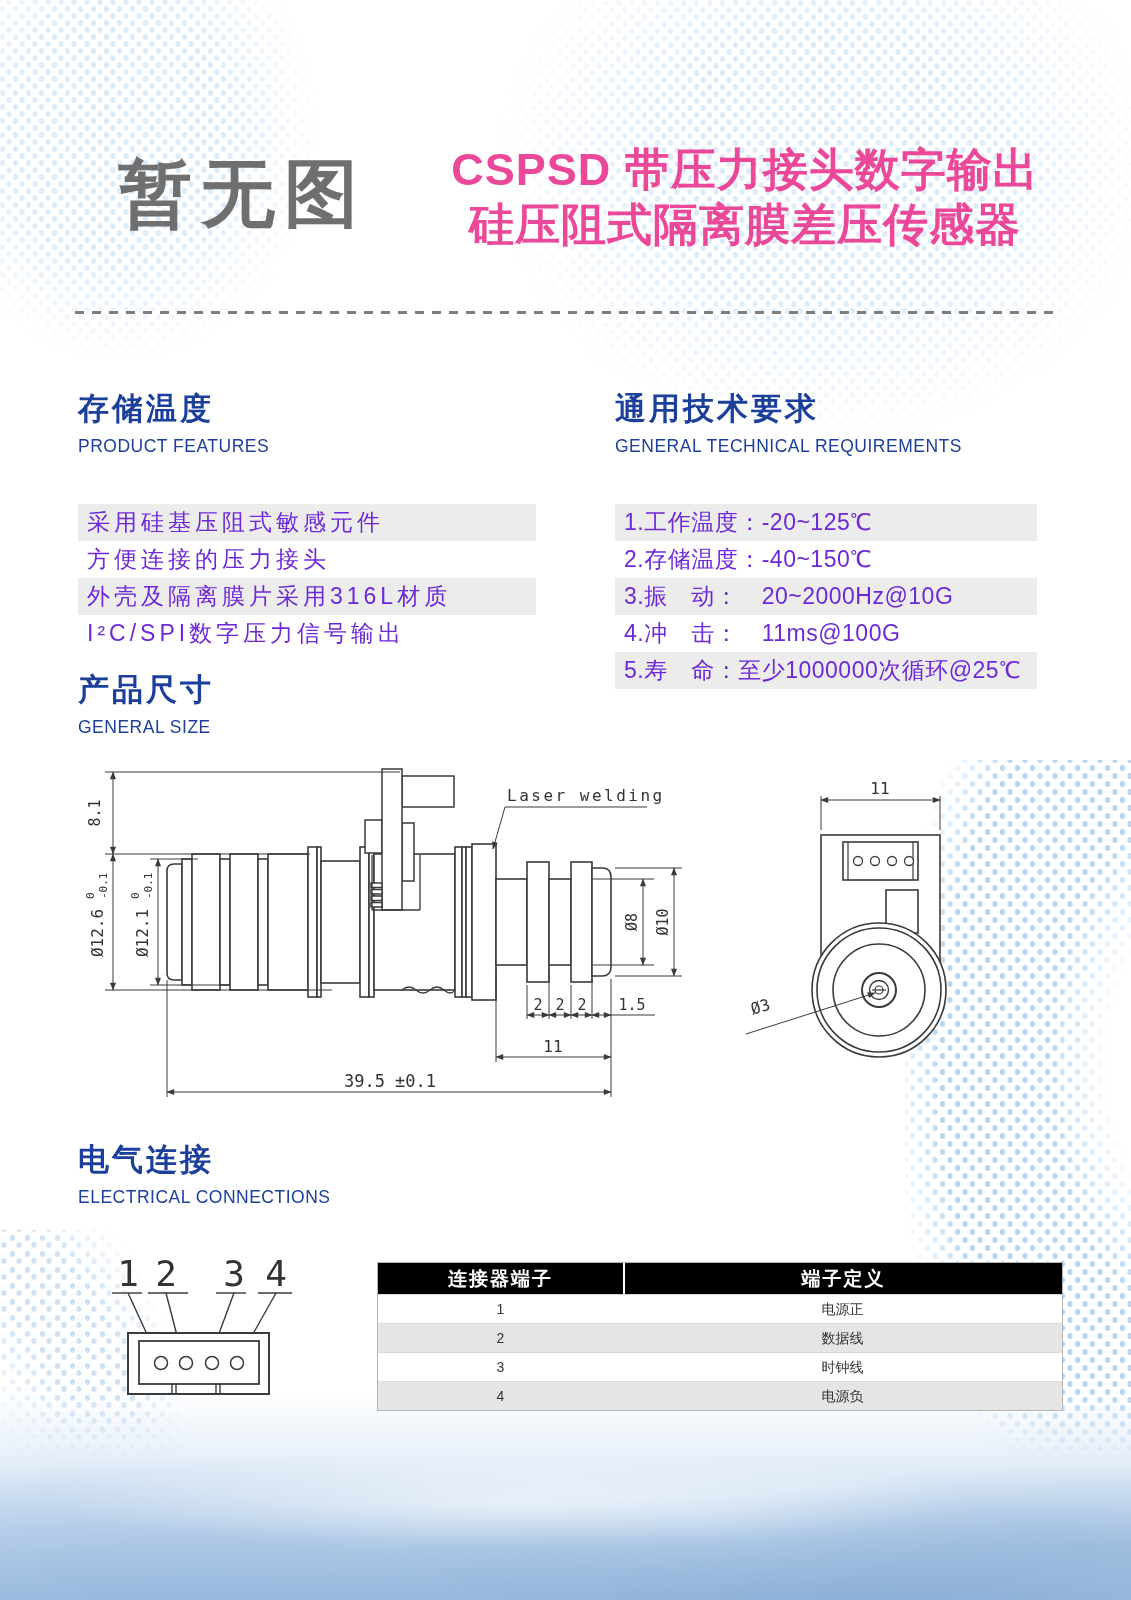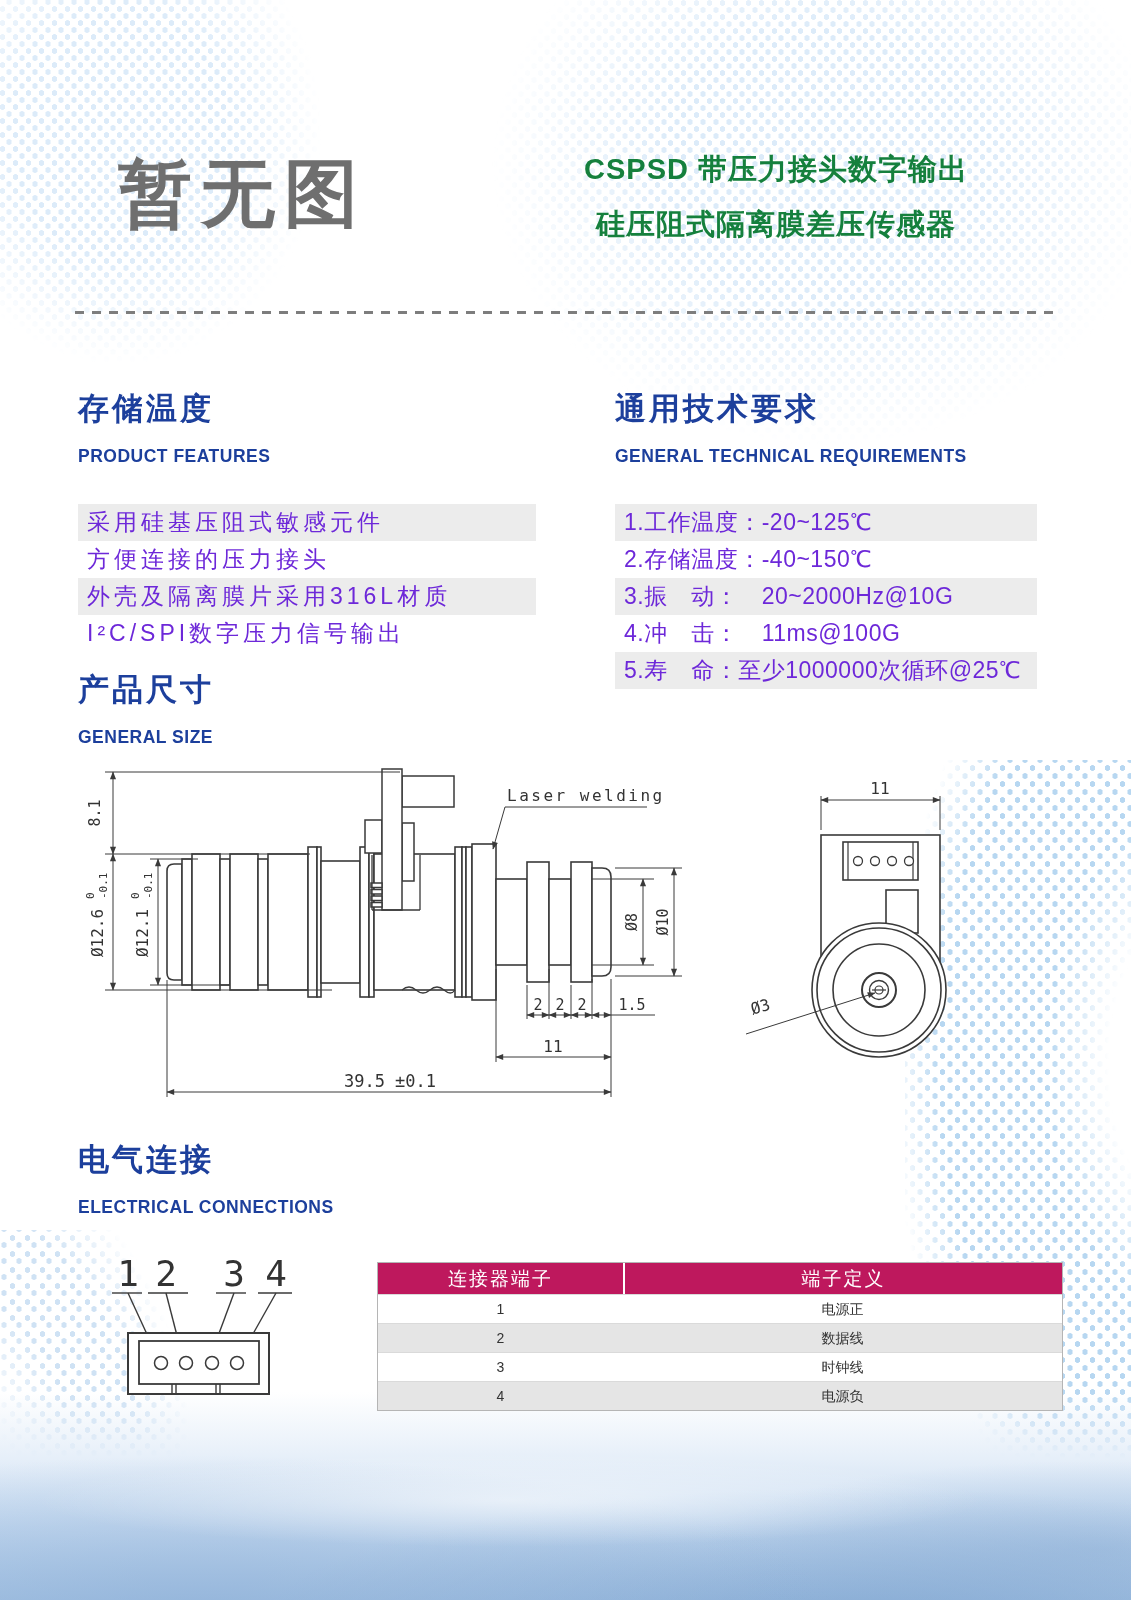--- a/index.html
+++ b/index.html
@@ -39,30 +39,30 @@
       radial-gradient(80% 100% at 76% 112%, rgba(118,158,204,.65), transparent 66%),
       radial-gradient(50% 60% at 97% 75%, rgba(150,182,218,.55), transparent 70%),
       linear-gradient(180deg, rgba(238,244,251,0) 0%, #e6eff9 32%, #c6daf0 64%, #a9c6e5 100%);
   }
   
   #no-image{
     left:118px;top:148px;font-size:74px;line-height:92px;color:#6f6f6f;
     letter-spacing:9px;font-weight:700;
   }
   #title-block{
-    left:476px;top:142px;width:600px;text-align:center;
-    color:#15803d;font-weight:800;font-size:29px;line-height:55px;letter-spacing:1px;
+    left:445px;top:142px;width:600px;text-align:center;
+    color:#ec4899;font-weight:800;font-size:45px;line-height:55px;letter-spacing:1px;
   }
   #dash-sep{
     left:75px;top:311px;width:982px;height:3px;
     background:repeating-linear-gradient(90deg,#7d7d7d 0 9px,transparent 9px 17px);
   }
   
   .sec-title{color:#1c3f9c;font-weight:800;font-size:31px;line-height:36px;letter-spacing:3px;}
-  .sec-sub{color:#1c3f9c;font-weight:700;font-size:17.5px;line-height:22px;letter-spacing:.5px;margin-top:18px;}
+  .sec-sub{color:#1c3f9c;font-weight:400;font-size:17.5px;line-height:22px;letter-spacing:.5px;margin-top:8px;}
   #features-head{left:78px;top:391px;}
   #requirements-head{left:615px;top:391px;}
   #size-head{left:78px;top:672px;}
   #elec-head{left:78px;top:1142px;}
   
   .stripe-list{font-size:23px;color:#6d28d9;margin-top:39px;}
   .stripe-list .row{height:37px;line-height:37px;padding-left:9px;white-space:nowrap;overflow:hidden;}
   .stripe-list .row:nth-child(odd){background:#ececec;}
   #features-list{left:78px;top:465px;width:458px;letter-spacing:4px;}
   #requirements-list{left:615px;top:465px;width:422px;letter-spacing:.5px;}
@@ -73,21 +73,21 @@
   #svg-conn{left:100px;top:1246px;}
   .draw text{font-family:"DejaVu Sans Mono", monospace;fill:#333;}
   
   #pin-table{
     left:377px;top:1262px;width:684px;border:1px solid #b5b5b5;
     font-size:14px;color:#333;background:#fff;
   }
   #pin-table .tr{display:grid;grid-template-columns:245px 1fr;}
   #pin-table .thead{display:grid;grid-template-columns:245px 1fr;column-gap:2px;background:#fff;}
   #pin-table .th{
-    background:#be185d;color:#fff;font-weight:400;font-size:19px;
+    background:#000000;color:#fff;font-weight:700;font-size:19px;
     height:31px;line-height:31px;text-align:center;letter-spacing:2px;
   }
   #pin-table .td{height:28px;line-height:28px;text-align:center;border-top:1px solid #dadada;}
   #pin-table .tr:nth-child(odd) .td{background:#e5e5e5;}
 </style>
 </head>
 <body>
 
 <div class="hexdots" id="deco-tl"></div>
 <div class="hexdots" id="deco-tr"></div>

